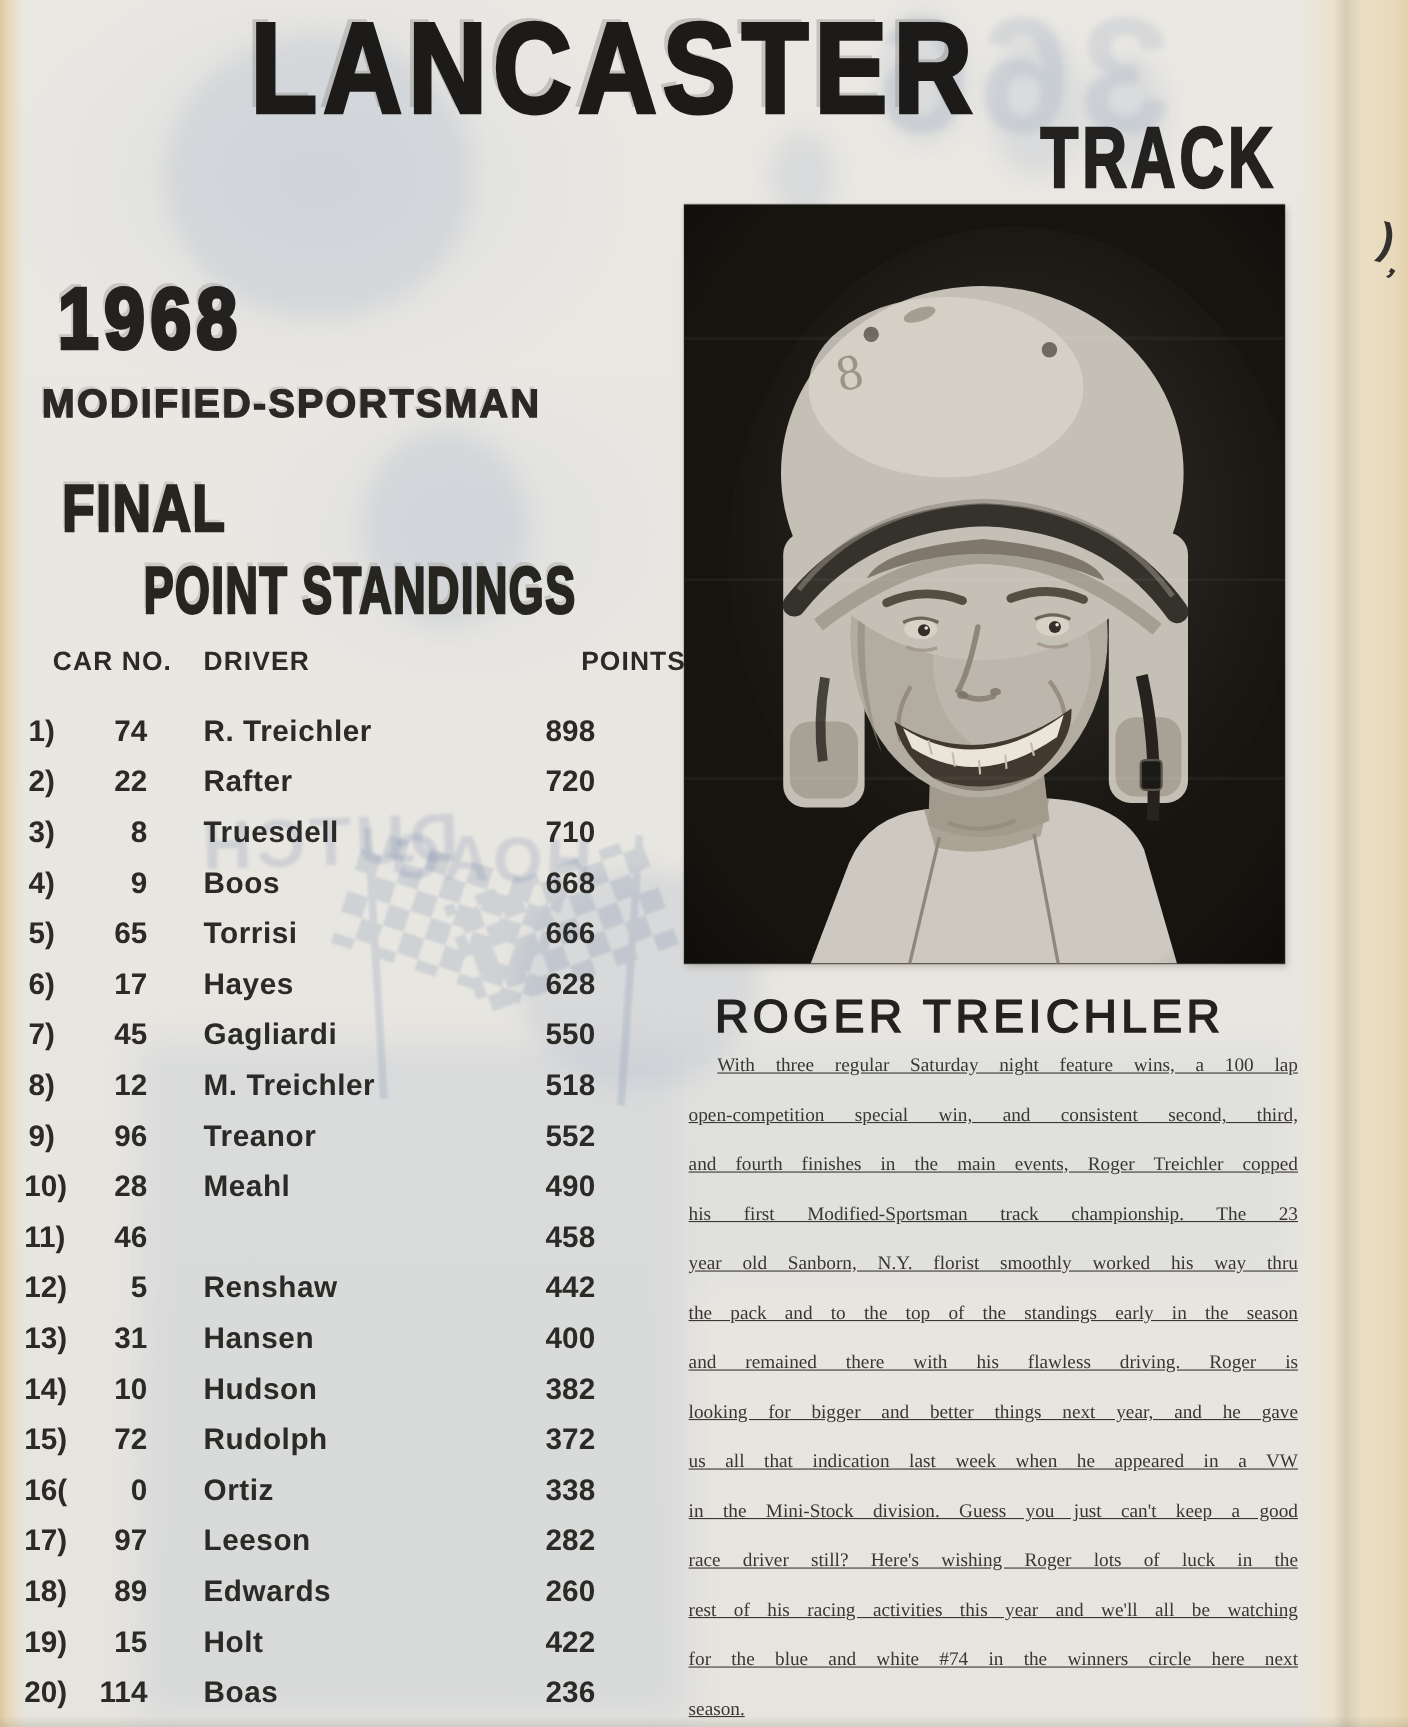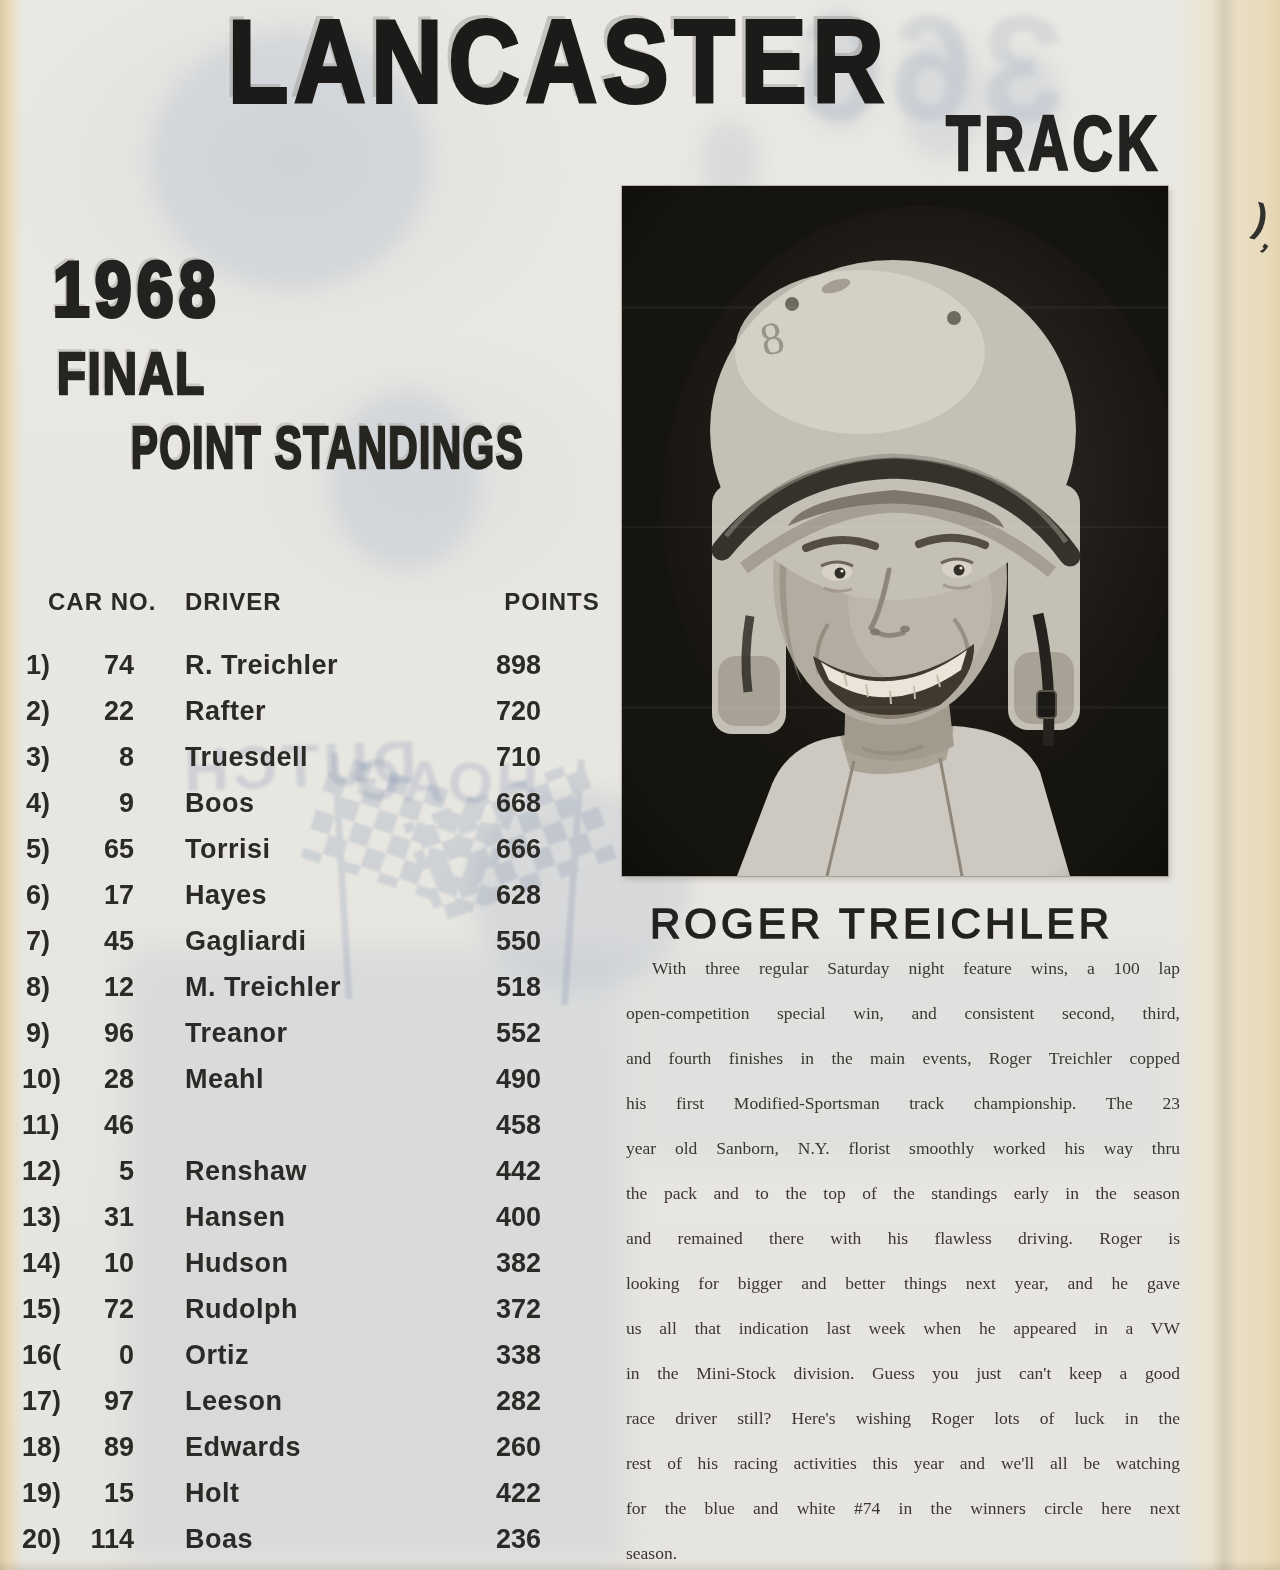--- a/index.html
+++ b/index.html
@@ -46,54 +46,54 @@
            letter-spacing:5px; color:#232220; -webkit-text-stroke:2.5px #232220;
            transform:scaleX(.72); transform-origin:left top; white-space:nowrap; }
 
   .head-col { left:38px; top:250px; width:520px; }
   .year { font-size:78px; line-height:1; font-weight:700; letter-spacing:6px;
           -webkit-text-stroke:4px #232220; color:#232220; display:inline-block;
           transform:scaleX(.85); text-shadow:-4px -4px 0 rgba(155,152,146,.40); }
   .division { margin-top:18px; font-size:36px; font-weight:700; letter-spacing:2px;
           color:#2a2927; -webkit-text-stroke:1.2px #2a2927;
           text-shadow:-2px -3px 0 rgba(158,155,148,.35); white-space:nowrap; }
-  .final-line { margin-top:16px; }
+  .final-line { margin-top:45px; }
   .final-line span, .standings-line span { display:inline-block; font-weight:700; color:#26251f;
           -webkit-text-stroke:2.5px #26251f; text-shadow:-3px -4px 0 rgba(158,155,148,.38); white-space:nowrap; }
   .final-line span { font-size:60px; line-height:1; transform:scaleX(.80); letter-spacing:2px; }
   .standings-line { margin-top:14px; }
   .standings-line span { font-size:60px; line-height:1; transform:scaleX(.68); letter-spacing:2px; }
 
   
   .col-headers { left:0; top:588px; width:640px; height:32px; font-weight:700; font-size:24px;
                  letter-spacing:1px; color:#2b2a27; }
   .col-headers .h-car    { position:absolute; left:48px; }
   .col-headers .h-driver { position:absolute; left:185px; }
-  .col-headers .h-points { position:absolute; left:496px; width:112px; text-align:center; }
+  .col-headers .h-points { position:absolute; left:520px; width:112px; text-align:center; }
 
   .rows { left:22px; top:642px; width:600px; }
   .t-row { position:relative; height:46px; font-weight:700; font-size:27px; color:#2b2a26; }
   .t-row .cell { position:absolute; top:50%; transform:translateY(-50%); white-space:nowrap; line-height:1; }
   .c-rank   { left:0;   width:28px;  text-align:right; }
   .c-car    { left:36px; width:76px; text-align:right; }
   .c-driver { left:163px; width:330px; letter-spacing:.5px; }
   .c-points { left:474px; width:116px; text-align:left; }
 
   
   .photo { left:622px; top:186px; width:546px; height:690px; background:#14120f;
            box-shadow:0 0 0 1px rgba(60,55,45,.25), 2px 3px 6px rgba(80,70,50,.25); }
   .photo svg { display:block; width:100%; height:100%; }
 
   
   .headline { left:650px; top:900px; font-size:42px; font-weight:400; letter-spacing:4px;
               color:#232220; -webkit-text-stroke:1.5px #232220; white-space:nowrap; }
   .article { left:626px; top:946px; width:554px; font-family:"Liberation Serif", serif;
              font-size:17.5px; color:#3a3732; word-spacing:2.5px; }
   .a-line { height:45px; line-height:45px; text-align:justify; text-align-last:justify;
-            white-space:nowrap; }
+            white-space:nowrap;text-decoration:underline; }
   .a-line.first { text-indent:26px; }
   .a-line.last { text-align-last:left; }
 
   
   .ink-mark-1 { left:1254px; top:196px; font-size:40px; font-weight:700; color:#33312d; transform:rotate(14deg); }
   .ink-mark-2 { left:1256px; top:236px; font-size:32px; font-weight:700; color:#33312d; transform:rotate(32deg); }
 </style>
 </head>
 <body>
 
@@ -138,20 +138,21 @@
   <div class="abs crease"></div>
   <div class="abs edge-bottom"></div>
   <div class="abs ink-mark-1">)</div>
   <div class="abs ink-mark-2">’</div>
 
   <div class="abs title">LANCASTER</div>
   <div class="abs subtitle">TRACK</div>
 
   <div class="abs head-col">
     <div><span class="year">1968</span></div>
+    <div class="division">MODIFIED-SPORTSMAN</div>
     <div class="final-line"><span>FINAL</span></div>
     <div class="standings-line"><span>POINT STANDINGS</span></div>
   </div>
 
   <div class="abs col-headers">
     <span class="h-car">CAR NO.</span>
     <span class="h-driver">DRIVER</span>
     <span class="h-points">POINTS</span>
   </div>
 

